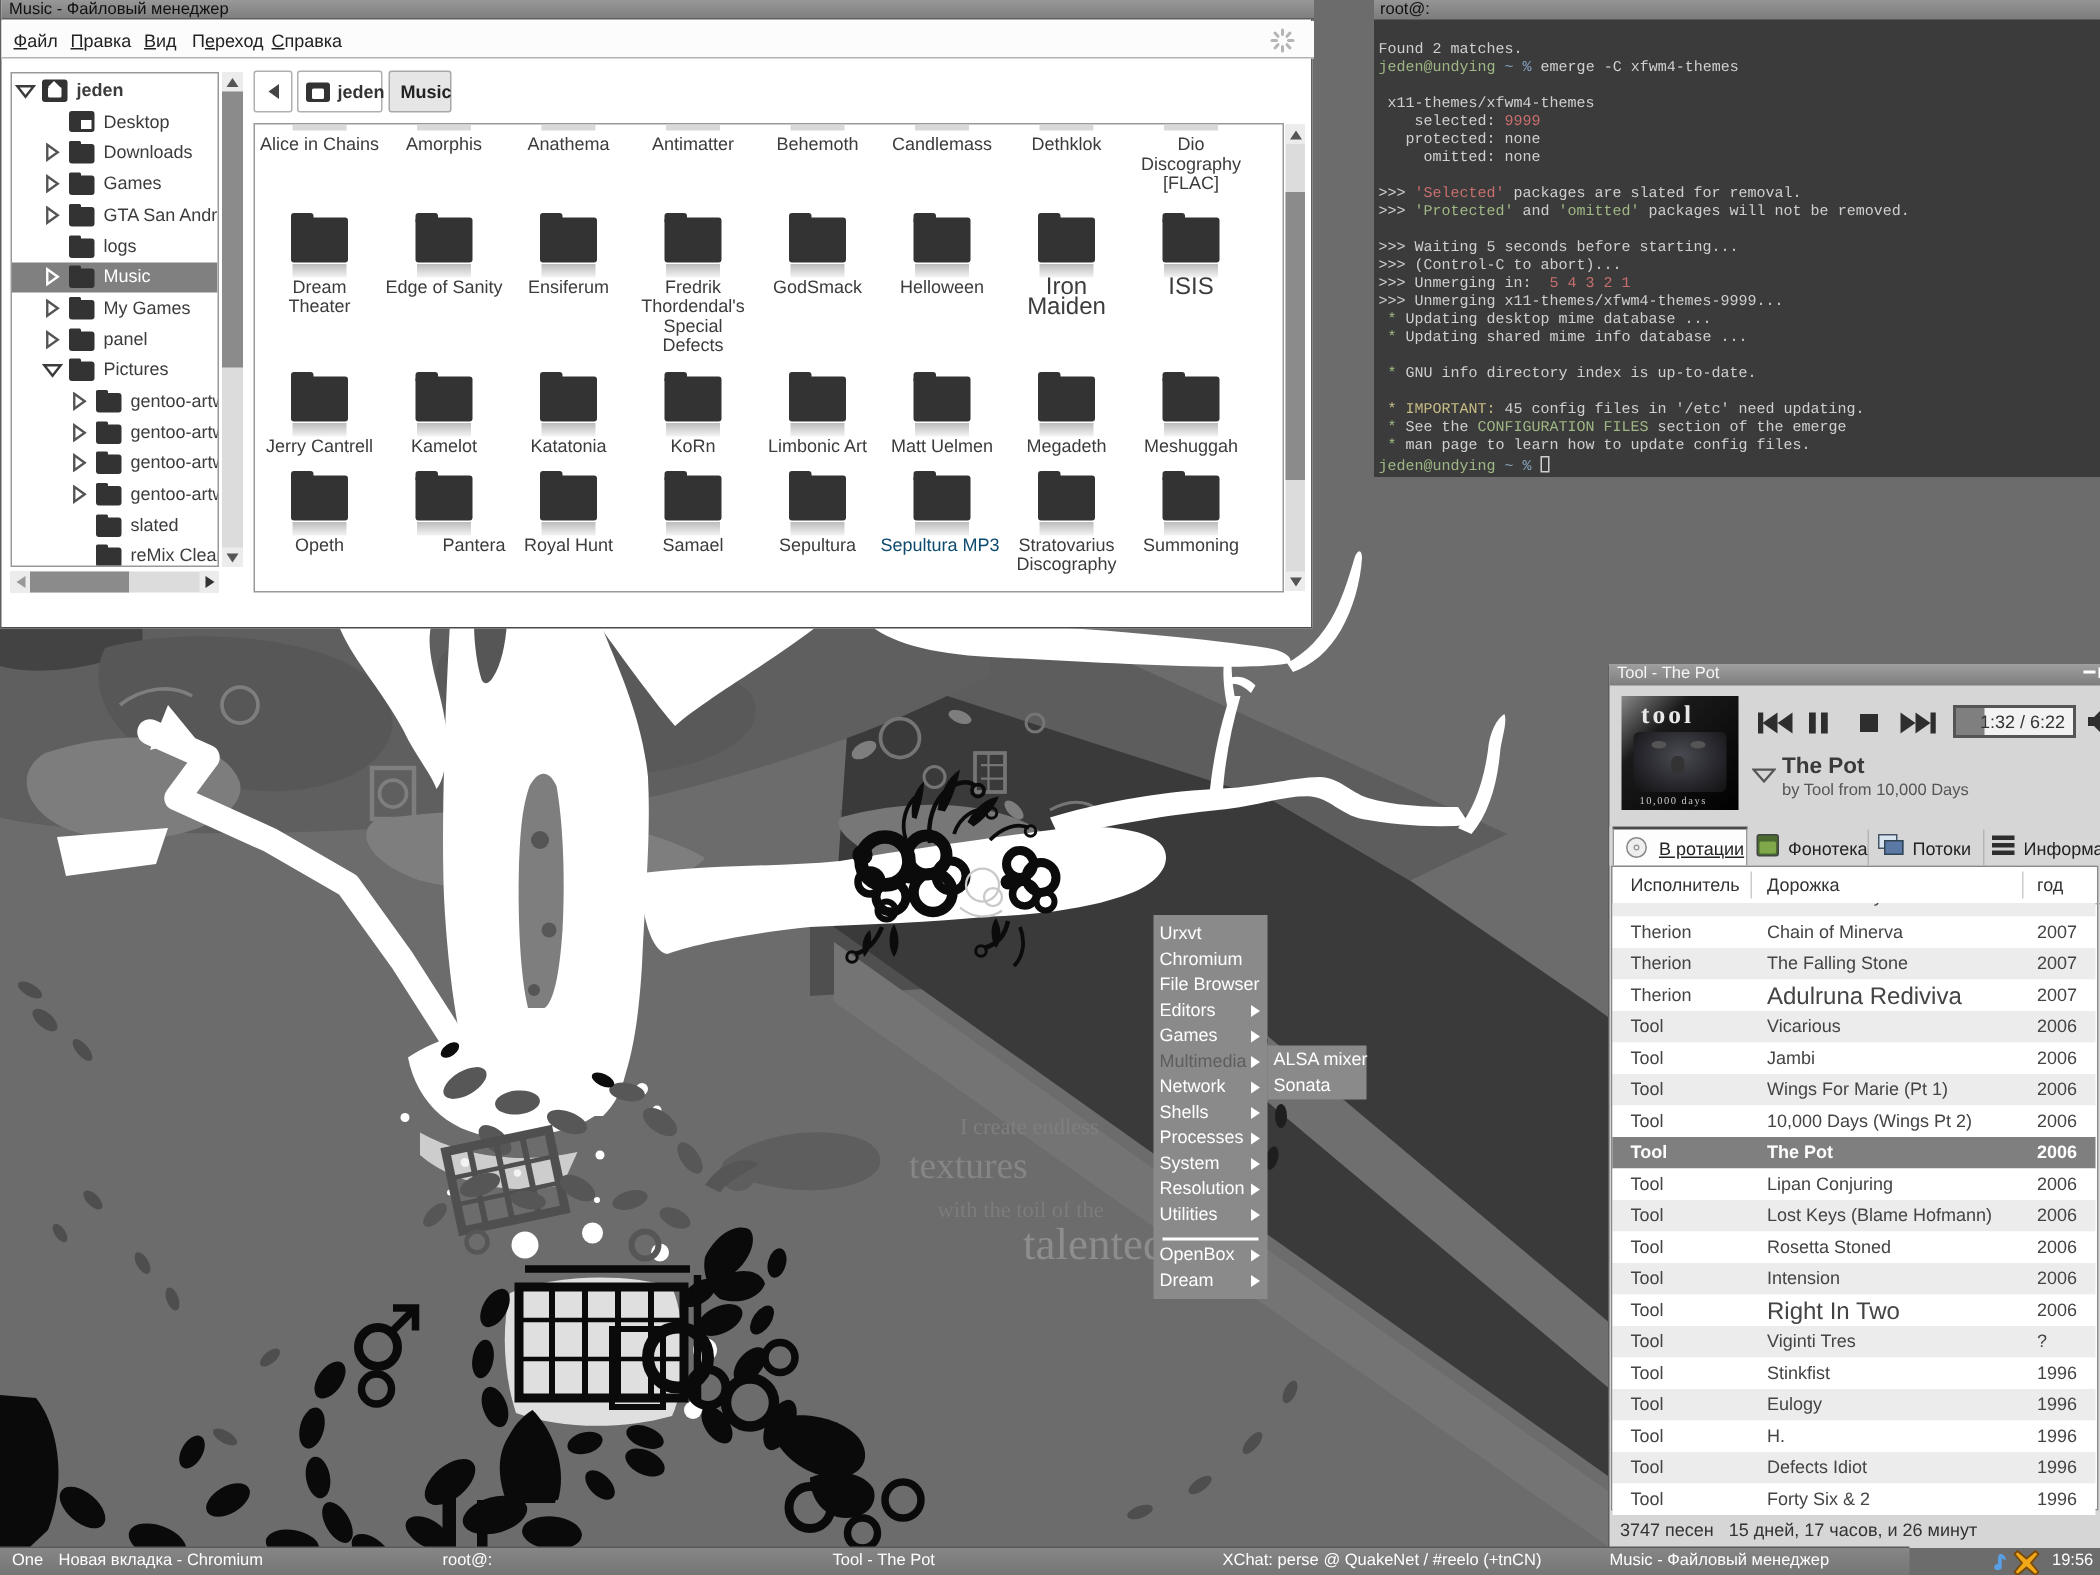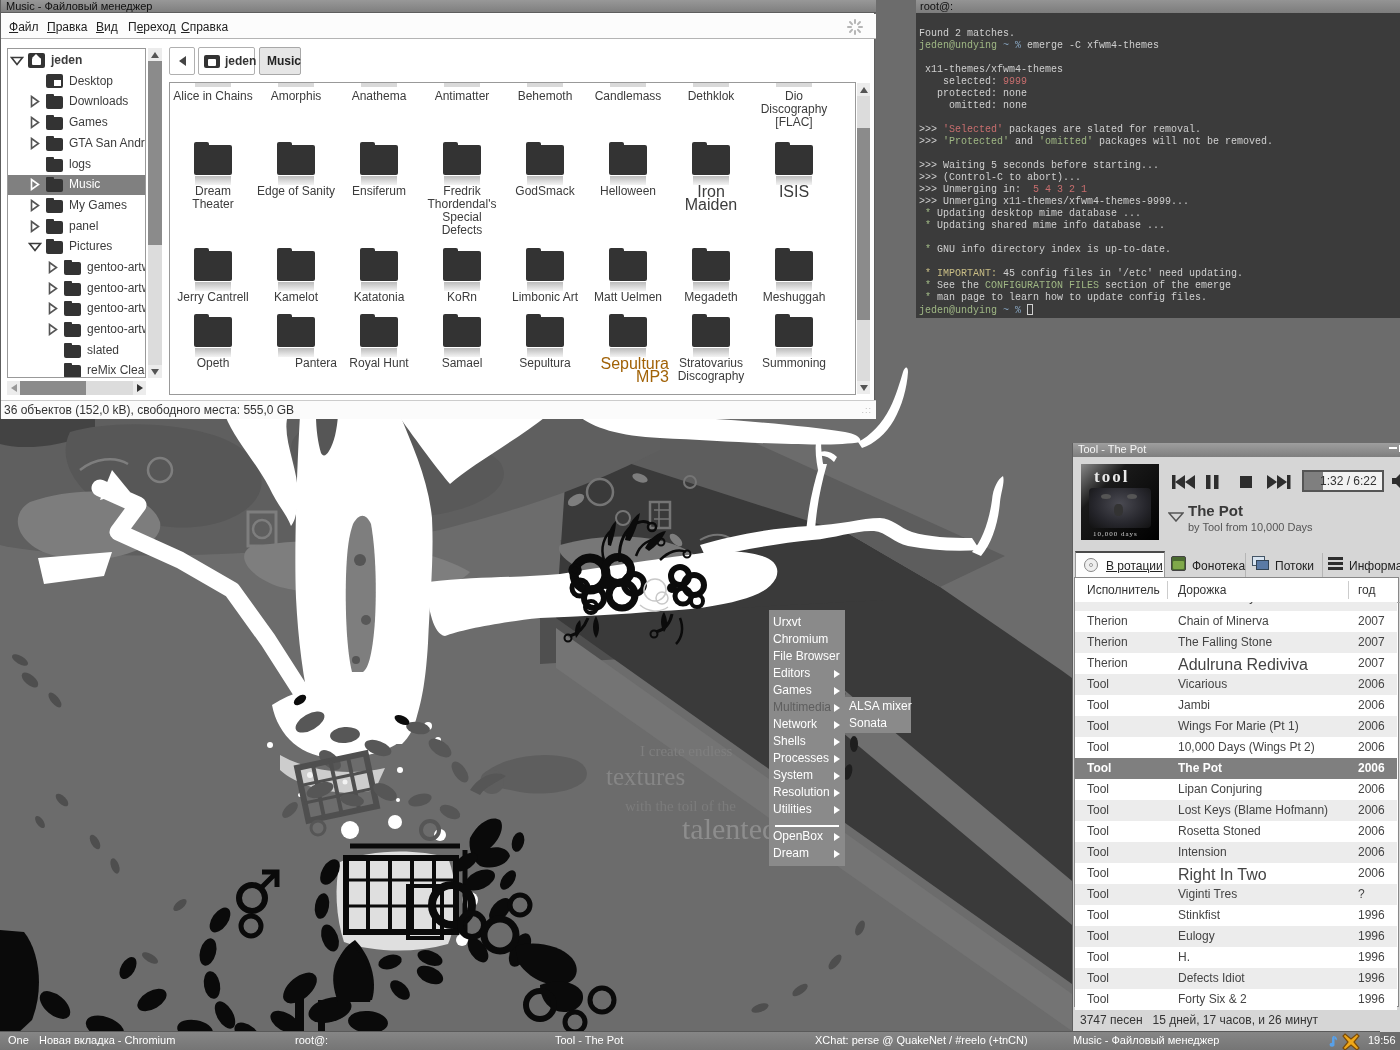--- a/index.html
+++ b/index.html
@@ -620,21 +620,21 @@
           <span style="position:absolute;left:0;top:3px;width:38px;height:30px;background:#333;border-radius:2px;"></span>
           <span style="position:absolute;left:0;top:0;width:15px;height:6px;background:#333;border-radius:2px 2px 0 0;"></span>
           <span style="position:absolute;left:1px;top:34px;width:36px;height:9px;background:linear-gradient(#bbb,#f4f4f4);"></span>
         </div>
       <div style="position:absolute;left:334px;top:274px;width:82px;text-align:center;font-size:12px;color:#3c3c3c;line-height:13px;">Sepultura</div>
       <div style="position:absolute;left:439px;top:231px;width:38px;height:33px;">
           <span style="position:absolute;left:0;top:3px;width:38px;height:30px;background:#333;border-radius:2px;"></span>
           <span style="position:absolute;left:0;top:0;width:15px;height:6px;background:#333;border-radius:2px 2px 0 0;"></span>
           <span style="position:absolute;left:1px;top:34px;width:36px;height:9px;background:linear-gradient(#bbb,#f4f4f4);"></span>
         </div>
-      <div style="position:absolute;left:417px;top:274px;width:82px;text-align:right;font-size:16px;color:#a16207;line-height:13px;">Sepultura MP3</div>
+      <div style="position:absolute;left:417px;top:274px;width:82px;text-align:left;font-size:12px;color:#0c4a6e;line-height:13px;">Sepultura MP3</div>
       <div style="position:absolute;left:522px;top:231px;width:38px;height:33px;">
           <span style="position:absolute;left:0;top:3px;width:38px;height:30px;background:#333;border-radius:2px;"></span>
           <span style="position:absolute;left:0;top:0;width:15px;height:6px;background:#333;border-radius:2px 2px 0 0;"></span>
           <span style="position:absolute;left:1px;top:34px;width:36px;height:9px;background:linear-gradient(#bbb,#f4f4f4);"></span>
         </div>
       <div style="position:absolute;left:500px;top:274px;width:82px;text-align:center;font-size:12px;color:#3c3c3c;line-height:13px;">Stratovarius</div>
         <div style="position:absolute;left:500px;top:287px;width:82px;text-align:center;font-size:12px;color:#3c3c3c;line-height:13px;">Discography</div>
       <div style="position:absolute;left:605px;top:231px;width:38px;height:33px;">
           <span style="position:absolute;left:0;top:3px;width:38px;height:30px;background:#333;border-radius:2px;"></span>
           <span style="position:absolute;left:0;top:0;width:15px;height:6px;background:#333;border-radius:2px 2px 0 0;"></span>
@@ -644,24 +644,20 @@
     </div>
 
     <div style="position:absolute;left:856px;top:83px;width:13px;height:311px;background:#dcdcdc;">
       <div style="position:absolute;left:0;top:0;width:13px;height:13px;background:#ececec;"></div>
       <div style="position:absolute;left:2.5px;top:4px;width:0;height:0;border-left:4px solid transparent;border-right:4px solid transparent;border-bottom:6px solid #555;"></div>
       <div style="position:absolute;left:0;top:45px;width:13px;height:192px;background:#8b8b8b;"></div>
       <div style="position:absolute;left:0;top:298px;width:13px;height:13px;background:#ececec;"></div>
       <div style="position:absolute;left:2.5px;top:302px;width:0;height:0;border-left:4px solid transparent;border-right:4px solid transparent;border-top:6px solid #555;"></div>
     </div>
 
-    <div style="position:absolute;left:0;top:400px;width:875px;height:19px;background:#fbfbfb;border-top:1px solid #ccc;">
-      <span style="position:absolute;left:3px;top:2px;font-size:12px;color:#333;">36 объектов (152,0 kB), свободного места: 555,0 GB</span>
-      <span style="position:absolute;right:4px;top:4px;color:#bbb;font-size:9px;letter-spacing:1px;">.::</span>
-    </div>
   </div>
 
   <div class="abs" id="term" style="left:916px;top:0;width:484px;height:318px;background:#3b3b3b;">
     <div style="position:absolute;left:0;top:0;width:484px;height:13px;background:linear-gradient(#949494,#7c7c7c);">
       <span style="position:absolute;left:4px;top:0px;font-size:11px;color:#111;">root@:</span>
     </div>
     <div style="position:absolute;left:3px;top:16px;width:478px;font-family:'Liberation Mono',monospace;font-size:10px;line-height:12px;white-space:pre;"><br><span style="color:#cfcfcf">Found 2 matches.</span><br><span style="color:#9fb784">jeden@undying</span><span style="color:#cfcfcf"> </span><span style="color:#87a5c0">~</span><span style="color:#cfcfcf"> </span><span style="color:#87a5c0">%</span><span style="color:#cfcfcf"> emerge -C xfwm4-themes</span><br><br><span style="color:#cfcfcf"> x11-themes/xfwm4-themes</span><br><span style="color:#cfcfcf">    selected: </span><span style="color:#c86e6e">9999</span><br><span style="color:#cfcfcf">   protected: none</span><br><span style="color:#cfcfcf">     omitted: none</span><br><br><span style="color:#cfcfcf">&gt;&gt;&gt; </span><span style="color:#c86e6e">'Selected'</span><span style="color:#cfcfcf"> packages are slated for removal.</span><br><span style="color:#cfcfcf">&gt;&gt;&gt; </span><span style="color:#9fb784">'Protected'</span><span style="color:#cfcfcf"> and </span><span style="color:#9fb784">'omitted'</span><span style="color:#cfcfcf"> packages will not be removed.</span><br><br><span style="color:#cfcfcf">&gt;&gt;&gt; Waiting 5 seconds before starting...</span><br><span style="color:#cfcfcf">&gt;&gt;&gt; (Control-C to abort)...</span><br><span style="color:#cfcfcf">&gt;&gt;&gt; Unmerging in: </span><span style="color:#c86e6e"> 5 4 3 2 1</span><br><span style="color:#cfcfcf">&gt;&gt;&gt; Unmerging x11-themes/xfwm4-themes-9999...</span><br><span style="color:#9fb784"> *</span><span style="color:#cfcfcf"> Updating desktop mime database ...</span><br><span style="color:#9fb784"> *</span><span style="color:#cfcfcf"> Updating shared mime info database ...</span><br><br><span style="color:#9fb784"> *</span><span style="color:#cfcfcf"> GNU info directory index is up-to-date.</span><br><br><span style="color:#c8bd85"> * IMPORTANT:</span><span style="color:#cfcfcf"> 45 config files in '/etc' need updating.</span><br><span style="color:#9fb784"> *</span><span style="color:#cfcfcf"> See the </span><span style="color:#9fb784">CONFIGURATION FILES</span><span style="color:#cfcfcf"> section of the emerge</span><br><span style="color:#9fb784"> *</span><span style="color:#cfcfcf"> man page to learn how to update config files.</span><br><span style="color:#9fb784">jeden@undying</span><span style="color:#cfcfcf"> </span><span style="color:#87a5c0">~</span><span style="color:#cfcfcf"> </span><span style="color:#87a5c0">%</span><span style="color:#cfcfcf"> </span><span style="display:inline-block;width:6px;height:11px;border:1px solid #cfcfcf;vertical-align:-2px;"></span></div>
   </div>
 
   <div class="abs" id="player" style="left:1072px;top:443px;width:328px;height:589px;background:#d6d6d6;border-left:1px solid #5e5e5e;">
@@ -899,21 +895,21 @@
       <div style="position:absolute;left:0;top:235px;width:76px;height:17px;">
         <span style="position:absolute;left:4px;top:1px;font-size:12px;color:#fff;white-space:nowrap;">Dream</span>
         <span style="position:absolute;right:5px;top:5px;width:0;height:0;border-top:4px solid transparent;border-bottom:4px solid transparent;border-left:6px solid #fff;"></span>
       </div>
   </div>
   <div class="abs" style="left:845px;top:697px;width:66px;height:36px;background:#8a8a8a;">
       <span style="position:absolute;left:4px;top:2px;font-size:12px;color:#fff;white-space:nowrap;">ALSA mixer</span>
       <span style="position:absolute;left:4px;top:19px;font-size:12px;color:#fff;white-space:nowrap;">Sonata</span>
   </div>
 
-  <div class="abs" id="taskbar" style="left:0;top:1031px;width:1380px;height:19px;background:linear-gradient(#868686,#757575);border-top:1px solid #5a5a5a;padding-left:20px;">
+  <div class="abs" id="taskbar" style="left:0;top:1031px;width:1273px;height:19px;background:linear-gradient(#868686,#757575);border-top:1px solid #5a5a5a;padding-left:20px;">
       <span style="position:absolute;left:8px;top:2px;font-size:11px;color:#fff;">One</span>
       <span style="position:absolute;left:39px;top:2px;font-size:11px;color:#fff;">Новая вкладка - Chromium</span>
       <span style="position:absolute;left:295px;top:2px;font-size:11px;color:#fff;">root@:</span>
       <span style="position:absolute;left:555px;top:2px;font-size:11px;color:#fff;">Tool - The Pot</span>
       <span style="position:absolute;left:815px;top:2px;font-size:11px;color:#fff;">XChat: perse @ QuakeNet / #reelo (+tnCN)</span>
       <span style="position:absolute;left:1073px;top:2px;font-size:11px;color:#fff;">Music - Файловый менеджер</span>
       <svg style="position:absolute;left:1327px;top:2px;" width="16" height="16" viewBox="0 0 16 16">
         <path d="M6,2 L7.5,2 L7.5,10.5 A2.5,2 0 1 1 5,8.7 L5,4 Z" fill="#58a0e8"></path>
         <path d="M7.5,2 C9.5,3 10.5,4.5 10,6.5 C9,5.5 8,5 7.5,5 Z" fill="#58a0e8"></path>
       </svg>

